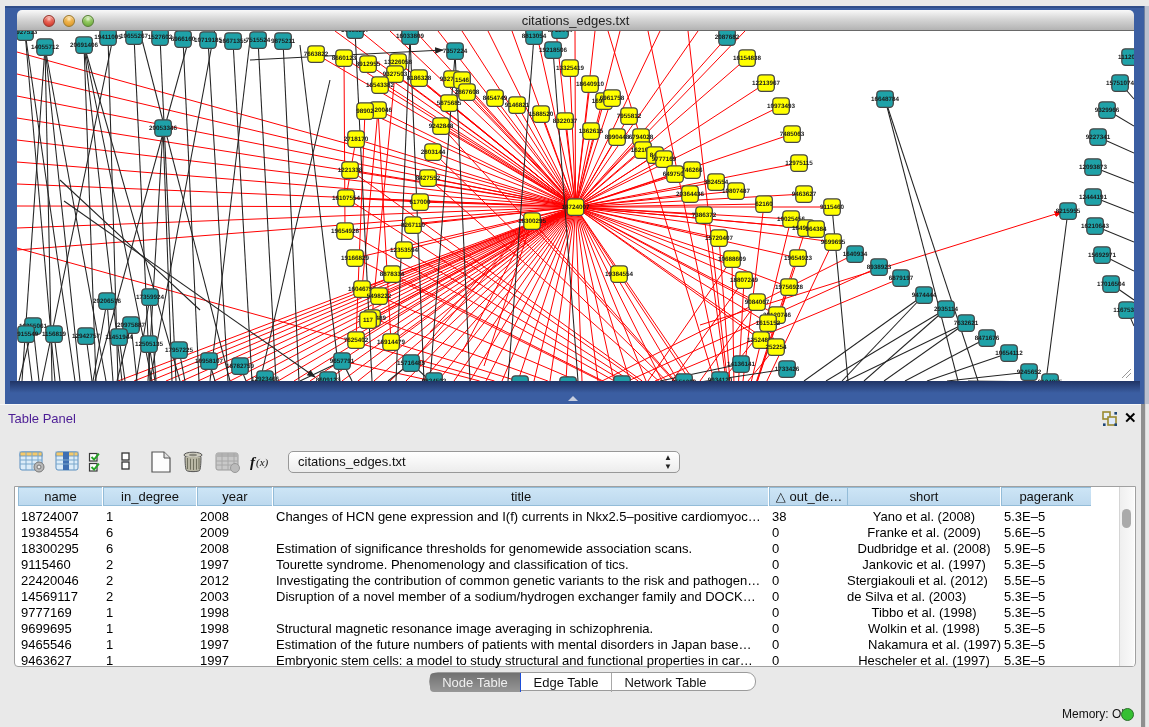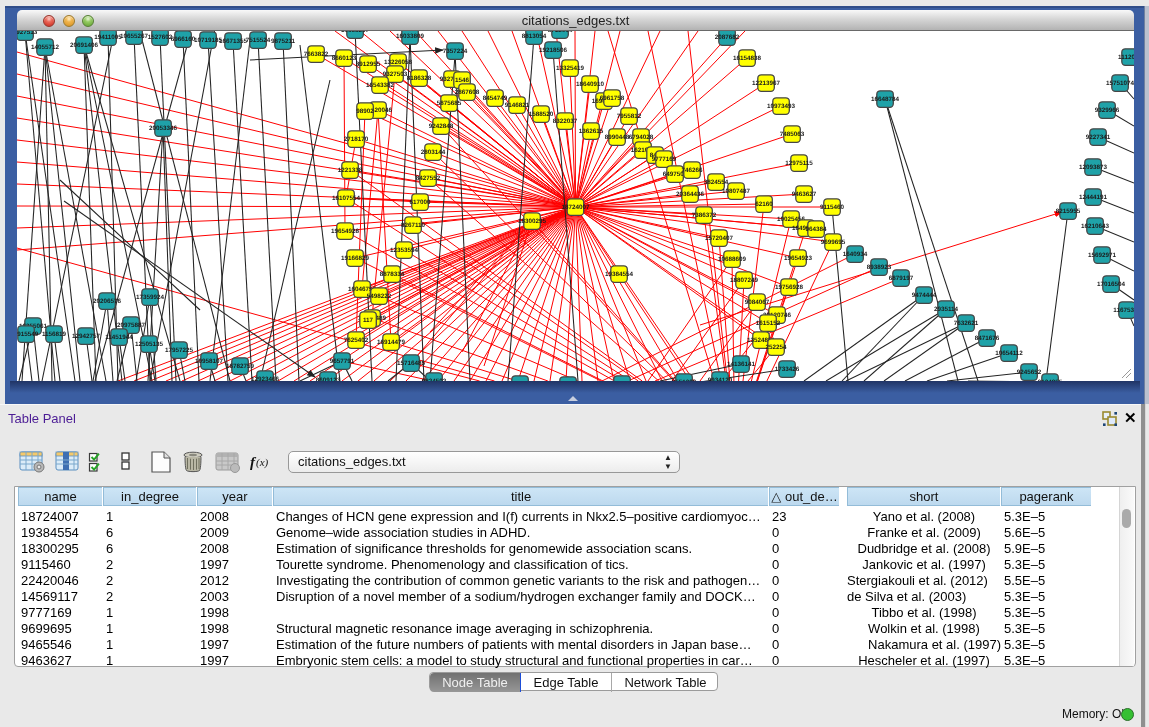--- a/index.html
+++ b/index.html
@@ -16,21 +16,21 @@
 #tpx{left:1124px;top:409px;font-size:15px;font-weight:bold;color:#000;position:absolute}
 #combo{left:288px;top:451px;width:392px;height:22px;background:linear-gradient(#fff,#ececec);border:1px solid #989898;border-radius:5px;font-size:13px;color:#111;line-height:20px;padding-left:9px}
 #combo .st{position:absolute;right:7px;top:1px;font-size:8px;color:#222;line-height:9px;text-align:center}
 #tablebox{left:14px;top:486px;width:1122px;height:181px;background:#fff;border:1px solid #a0a0a0;border-radius:0 0 4px 4px}
 .hc{position:absolute;top:487px;height:19px;background:linear-gradient(#cde5f6,#bdd9ee);border:1px solid #93bcd8;border-right:none;font-size:13px;text-align:center;line-height:18px;color:#111}
 .row{position:absolute;left:0;width:1149px;height:16px;font-size:13px;color:#000;white-space:nowrap}
 .rc{position:absolute;top:0;overflow:hidden;text-overflow:clip}
 #vsb{left:1119px;top:487px;width:15px;height:179px;background:linear-gradient(90deg,#efefef,#fafafa);border-left:1px solid #d5d5d5}
 #vsbthumb{left:1122px;top:509px;width:9px;height:19px;background:#aaa;border-radius:5px}
 #rbstrip{left:1141px;top:404px;width:5px;height:323px;background:#8f8f8f;border-right:1px solid #d8d8d8}
-#tabs{left:429px;top:672px;width:289px;height:19px;border:1px solid #9b9b9b;border-radius:4px;background:#fff;font-size:13px}
+#tabs{left:429px;top:672px;width:327px;height:19px;border:1px solid #9b9b9b;border-radius:9px;background:#fff;font-size:13px}
 .seg{position:absolute;top:0;height:19px;line-height:19px;text-align:center;color:#111}
 #seg1{left:0;width:90px;background:linear-gradient(#717171,#979797);color:#f0f0f0;border-radius:4px 0 0 4px}
 #seg2{left:90px;width:91px;border-left:1px solid #1d4ed8}
 #seg3{left:181px;width:108px;border-left:1px solid #a8a8a8}
 #mem{left:1062px;top:707px;font-size:12px;color:#111}
 #memdot{left:1121px;top:708px;width:13px;height:13px;border-radius:50%;background:#35c033;border:1px solid #2a6e2a}
 #caret{left:568px;top:396px;width:0;height:0;border-left:5px solid transparent;border-right:5px solid transparent;border-bottom:5px solid #c7cede}
 </style></head><body>
 <div class="abs" id="deskblue">
     <div class="inshadow"></div>
@@ -671,37 +671,36 @@
  <text x="236" y="18" font-family="Liberation Serif, serif" font-style="italic" font-weight="bold" font-size="15" fill="#111">f</text>
  <text x="242" y="17" font-family="Liberation Serif, serif" font-style="italic" font-size="11" fill="#111">(x)</text>
 </g>
   </svg>
 <div class="abs" id="combo">citations_edges.txt<span class="st">▲<br>▼</span></div>
 <div class="abs" id="tablebox"></div>
 <div class="hc" style="left:18px;width:84px">name</div>
 <div class="hc" style="left:103px;width:93px">in_degree</div>
 <div class="hc" style="left:197px;width:75px">year</div>
 <div class="hc" style="left:273px;width:495px">title</div>
-<div class="hc" style="left:769px;width:70px">△ out_de…</div>
+<div class="hc" style="left:769px;width:79px">△ out_de…</div>
 <div class="hc" style="left:847px;width:153px">short</div>
 <div class="hc" style="left:1001px;width:90px">pagerank</div>
 <div class="row" style="top:509px">
     <div class="rc" style="left:21px;width:82px">18724007</div>
     <div class="rc" style="left:106px;width:91px">1</div>
     <div class="rc" style="left:200px;width:73px">2008</div>
     <div class="rc" style="left:276px;width:493px">Changes of HCN gene expression and I(f) currents in Nkx2.5–positive cardiomyoc…</div>
-    <div class="rc" style="left:772px;width:75px">23</div>
+    <div class="rc" style="left:772px;width:75px">38</div>
     <div class="rc" style="left:847px;width:154px;text-align:center">Yano et al. (2008)</div>
     <div class="rc" style="left:1004px;width:88px">5.3E–5</div>
   </div>
 <div class="row" style="top:525px">
     <div class="rc" style="left:21px;width:82px">19384554</div>
     <div class="rc" style="left:106px;width:91px">6</div>
     <div class="rc" style="left:200px;width:73px">2009</div>
-    <div class="rc" style="left:276px;width:493px">Genome–wide association studies in ADHD.</div>
     <div class="rc" style="left:772px;width:75px">0</div>
     <div class="rc" style="left:847px;width:154px;text-align:center">Franke et al. (2009)</div>
     <div class="rc" style="left:1004px;width:88px">5.6E–5</div>
   </div>
 <div class="row" style="top:541px">
     <div class="rc" style="left:21px;width:82px">18300295</div>
     <div class="rc" style="left:106px;width:91px">6</div>
     <div class="rc" style="left:200px;width:73px">2008</div>
     <div class="rc" style="left:276px;width:493px">Estimation of significance thresholds for genomewide association scans.</div>
     <div class="rc" style="left:772px;width:75px">0</div>

